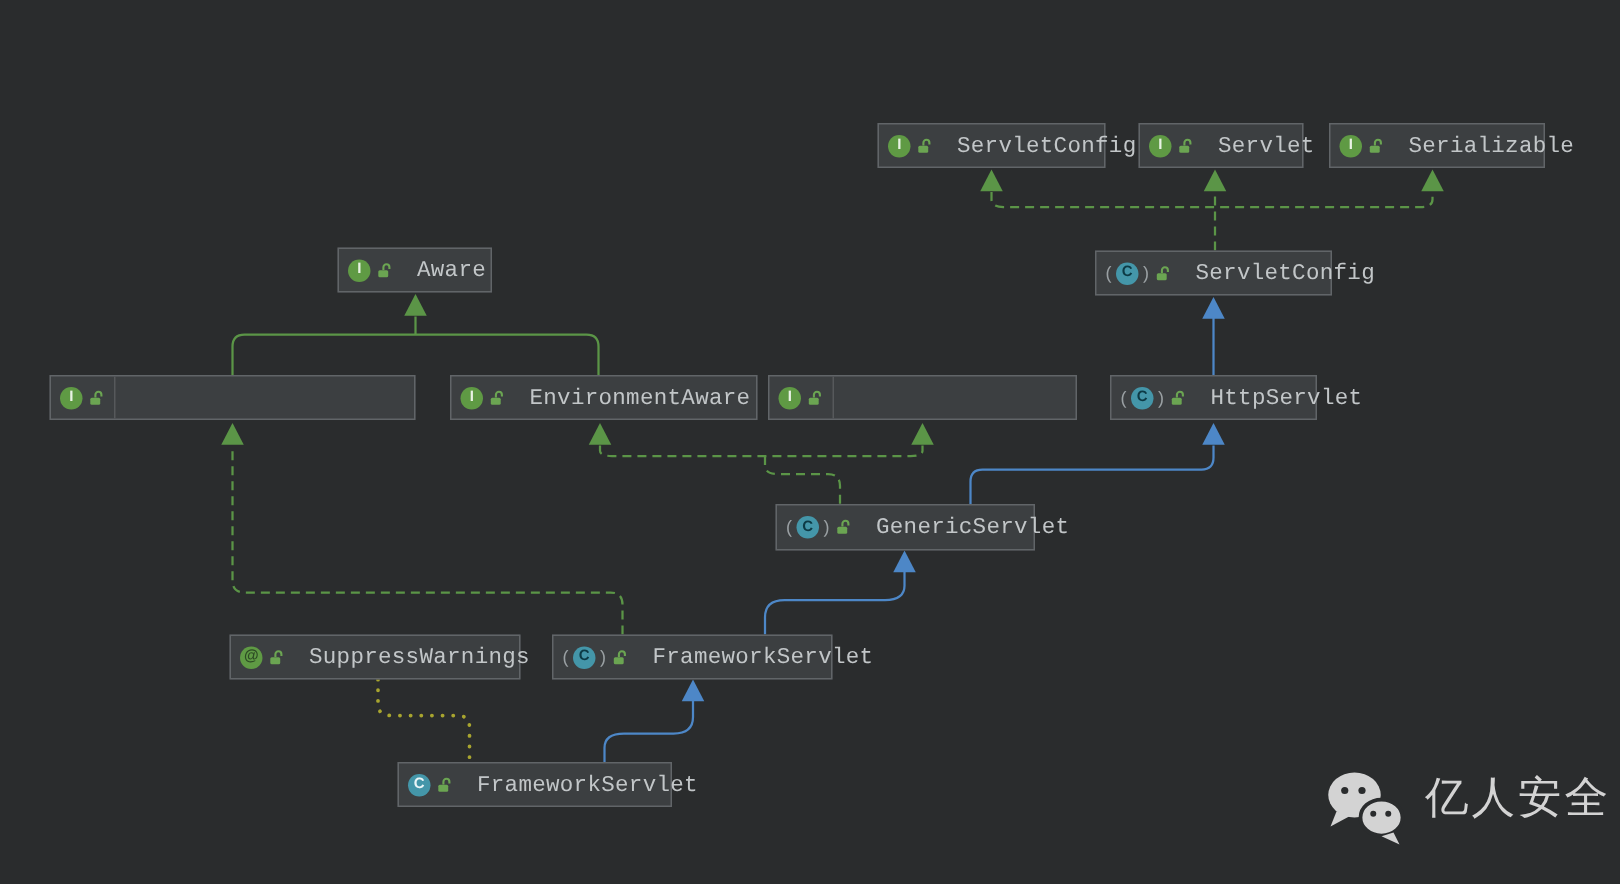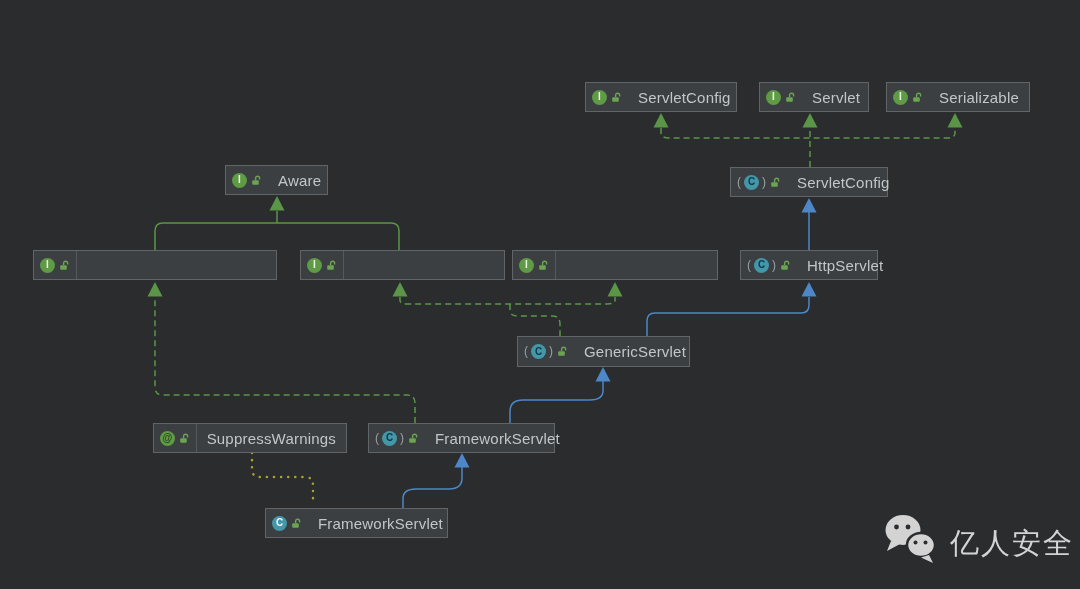--- a/index.html
+++ b/index.html
@@ -8,30 +8,30 @@
     overflow:hidden;font-family:"Liberation Sans",sans-serif;
   }
   .edges-svg{position:absolute;left:0;top:0;width:1080px;height:589px;}
   .node{
     position:absolute;height:30px;background:#3c3f41;border:1px solid #616568;
     display:flex;align-items:center;box-sizing:border-box;
     color:#c2c6c8;font-size:15px;cursor:default;
   }
   .node .icons{display:flex;align-items:center;gap:3px;padding:0 6px;height:100%;}
   .node .divider{width:1px;align-self:stretch;background:#56595b;}
-  .node .label{padding:0 10px;white-space:nowrap;letter-spacing:.2px;}
+  .node .label{padding:0 10px;white-space:nowrap;letter-spacing:.2px;font-family:Liberation Mono, monospace;}
   .ball{
     width:15px;height:15px;border-radius:50%;flex:none;
     display:flex;align-items:center;justify-content:center;
     font-size:10px;font-weight:bold;line-height:1;
   }
   .paren{color:#9aa0a3;font-size:12px;line-height:15px;flex:none;}
   .lock{flex:none;display:flex;margin-left:1px;}
   .watermark{
-    position:absolute;left:882px;top:512px;display:flex;align-items:flex-end;gap:12px;
+    position:absolute;left:882px;top:512px;display:flex;align-items:flex-start;gap:12px;
     color:#d3d3d3;font-size:29px;letter-spacing:2px;
   }
 </style>
 </head>
 <body>
 
 <div class="canvas">
   <svg class="edges-svg" id="edges" viewBox="0 0 1080 589">
       <path d="M 810 167 L 810 128" fill="none" stroke="#5b9547" stroke-width="1.5" stroke-linecap="butt" stroke-dasharray="6 4"></path>
       <path d="M 810 113 L 802.5 127.5 L 817.5 127.5 Z" fill="#5b9547"></path>
@@ -141,20 +141,21 @@
         <span class="icons">
           <span class="ball" style="background:#5f9a44;color:#e9f2e4">I</span>
           <span class="lock">
             <svg width="11" height="11" viewBox="0 0 11 11">
   <rect x="1.2" y="5.2" width="6.6" height="4.6" rx="1" fill="#6ba552"></rect>
   <path d="M4.6 5 V3.2 a2 2 0 0 1 4 0 V4.4" fill="none" stroke="#6ba552" stroke-width="1.4"></path>
 </svg>
           </span>
         </span>
         <span class="divider"></span>
+        <span class="label">EnvironmentAware</span>
       </div>
       <div class="node" style="left: 512px; top: 250px; width: 206px; height: 30px;">
         <span class="icons">
           <span class="ball" style="background:#5f9a44;color:#e9f2e4">I</span>
           <span class="lock">
             <svg width="11" height="11" viewBox="0 0 11 11">
   <rect x="1.2" y="5.2" width="6.6" height="4.6" rx="1" fill="#6ba552"></rect>
   <path d="M4.6 5 V3.2 a2 2 0 0 1 4 0 V4.4" fill="none" stroke="#6ba552" stroke-width="1.4"></path>
 </svg>
           </span>

